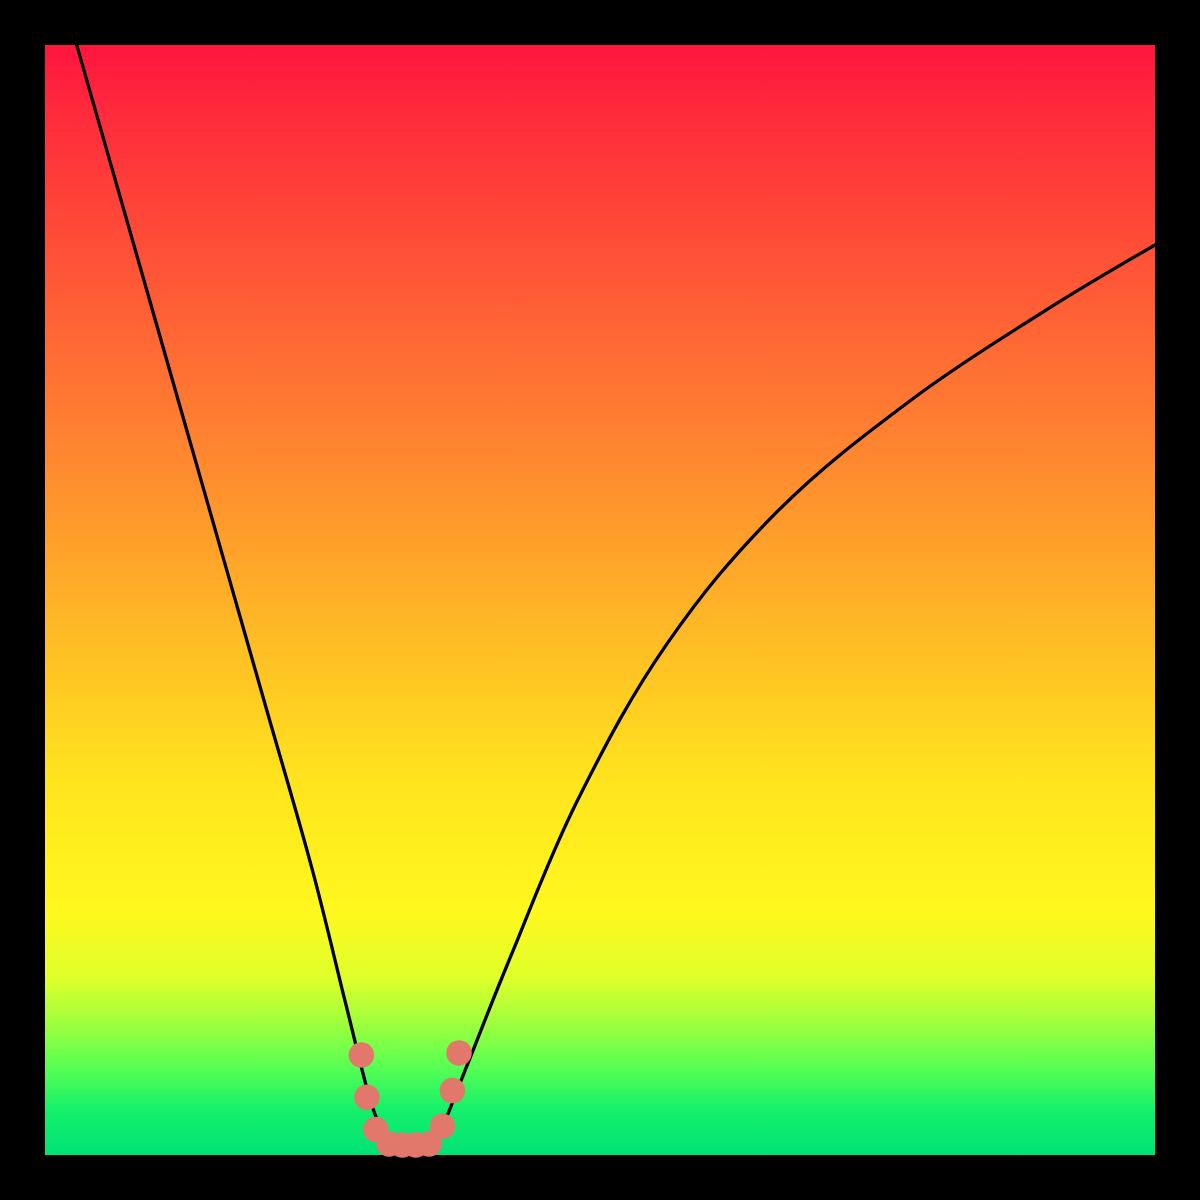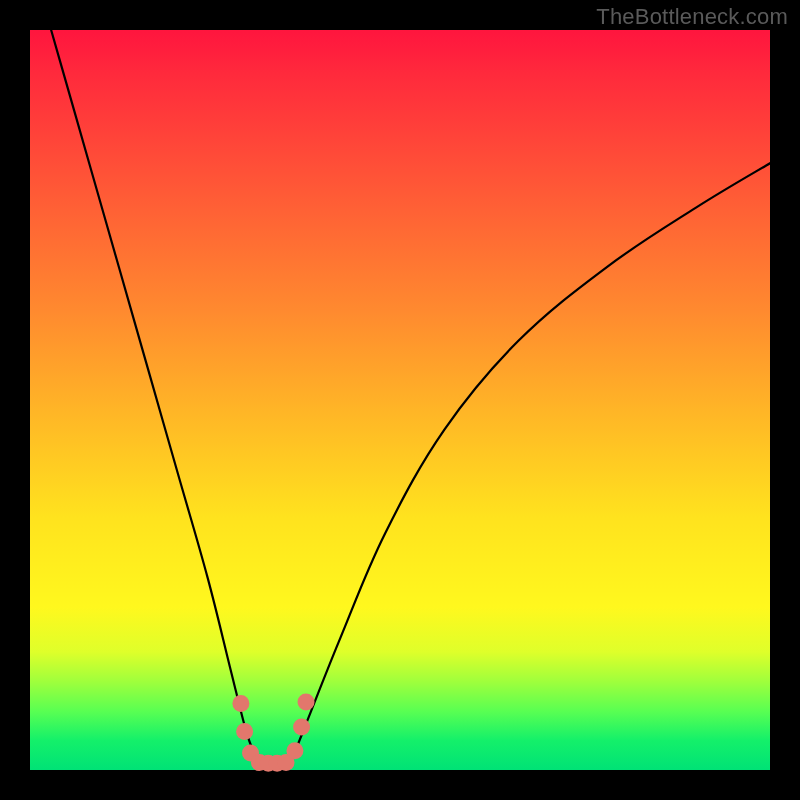--- a/index.html
+++ b/index.html
@@ -75,14 +75,13 @@
           <circle cx="229.40" cy="732.60" r="8.5" fill="#e2776c"></circle>
           <circle cx="238.28" cy="733.34" r="8.5" fill="#e2776c"></circle>
           <circle cx="247.16" cy="733.34" r="8.5" fill="#e2776c"></circle>
           <circle cx="256.04" cy="732.60" r="8.5" fill="#e2776c"></circle>
           <circle cx="264.92" cy="720.76" r="8.5" fill="#e2776c"></circle>
           <circle cx="271.58" cy="697.08" r="8.5" fill="#e2776c"></circle>
           <circle cx="276.02" cy="671.92" r="8.5" fill="#e2776c"></circle>
         </g>
     </svg>
   </div>
-  <div class="watermark">TheBottleneck.com</div>
 </div>
 
 </body></html>

